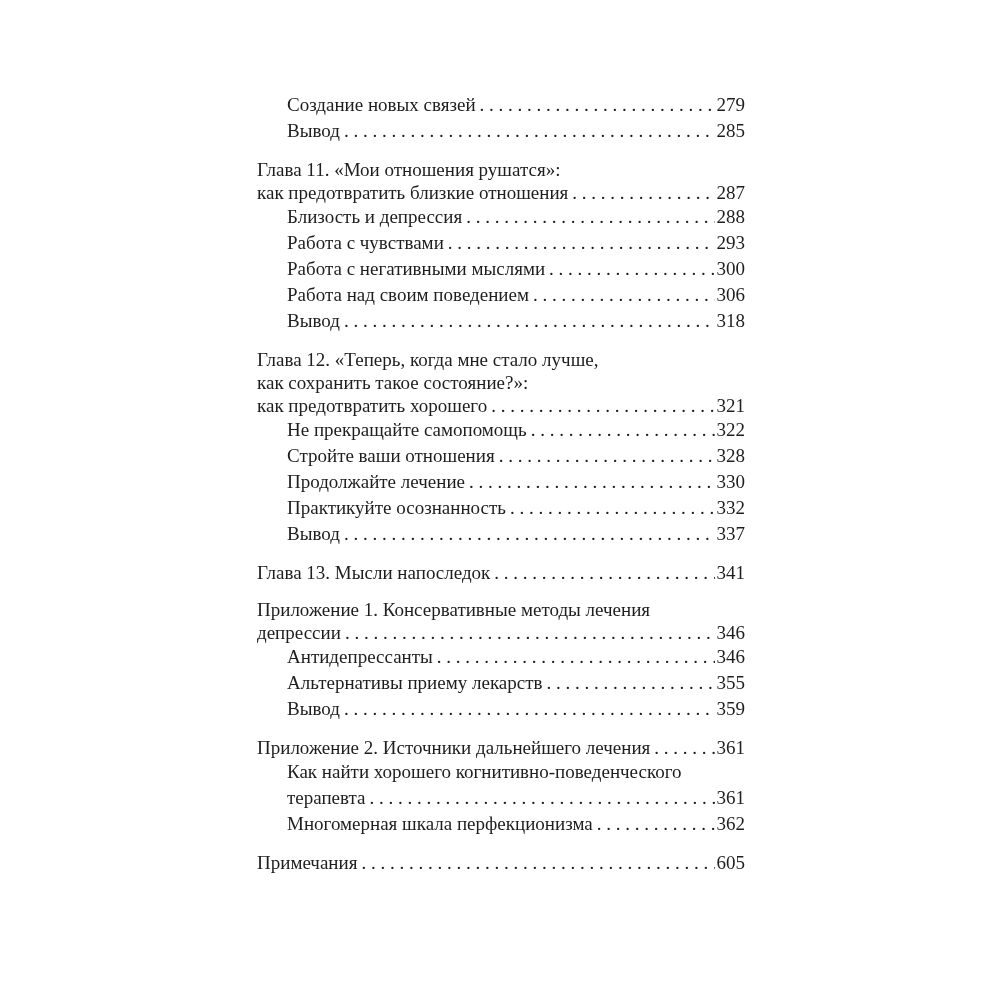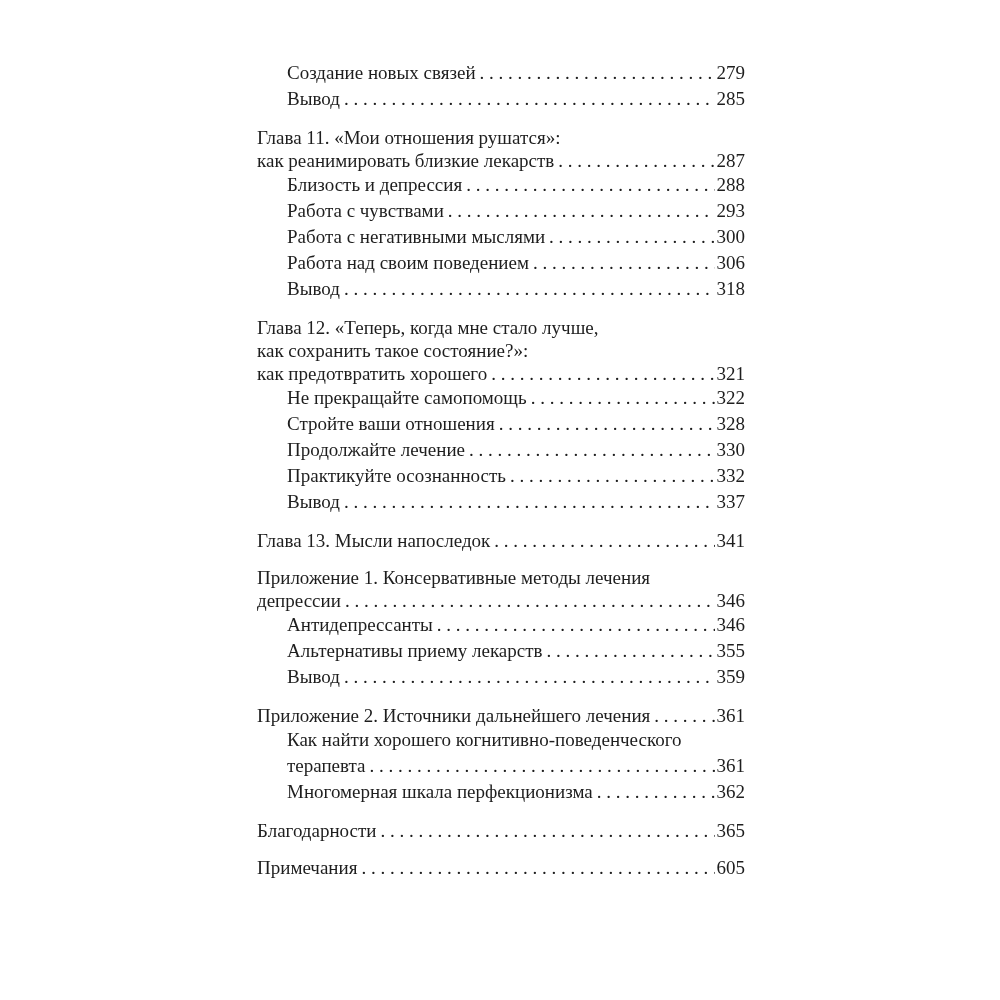--- a/index.html
+++ b/index.html
@@ -6,21 +6,21 @@
   body {
     width: 1000px; height: 1000px;
     background: #ffffff;
     font-family: "Liberation Serif", "DejaVu Serif", serif;
     color: #1e1e1e;
     overflow: hidden;
   }
   .page {
     box-sizing: border-box;
     width: 1000px; height: 1000px;
-    padding: 60px 255px 20px 257px;
+    padding: 92px 255px 20px 257px;
     background: #ffffff;
   }
   .toc-list { width: 100%; }
   .entry { margin: 0; }
   .entry.chapter { font-weight: normal; margin-top: 14px; }
   .entry.chapter .line { line-height: 23px; }
   .entry.sub { padding-left: 30px; }
   .entry.sub .line { line-height: 26px; }
   .entry:first-child { margin-top: 0; }
   .line {
@@ -56,21 +56,21 @@
       <div class="entry sub">
         <div class="line last">
           <span class="label">Вывод</span>
           <span class="leader"></span>
           <span class="pageno">285</span>
         </div>
       </div>
       <div class="entry chapter">
         <div class="line"><span class="label">Глава 11. «Мои отношения рушатся»:</span></div>
         <div class="line last">
-          <span class="label">как реанимировать близкие лекарств</span>
+          <span class="label">как предотвратить близкие отношения</span>
           <span class="leader"></span>
           <span class="pageno">287</span>
         </div>
       </div>
       <div class="entry sub">
         <div class="line last">
           <span class="label">Близость и депрессия</span>
           <span class="leader"></span>
           <span class="pageno">288</span>
         </div>
@@ -196,27 +196,20 @@
           <span class="label">терапевта</span>
           <span class="leader"></span>
           <span class="pageno">361</span>
         </div>
       </div>
       <div class="entry sub">
         <div class="line last">
           <span class="label">Многомерная шкала перфекционизма</span>
           <span class="leader"></span>
           <span class="pageno">362</span>
-        </div>
-      </div>
-      <div class="entry chapter">
-        <div class="line last">
-          <span class="label">Благодарности</span>
-          <span class="leader"></span>
-          <span class="pageno">365</span>
         </div>
       </div>
       <div class="entry chapter">
         <div class="line last">
           <span class="label">Примечания</span>
           <span class="leader"></span>
           <span class="pageno">605</span>
         </div>
       </div>
     </div>

